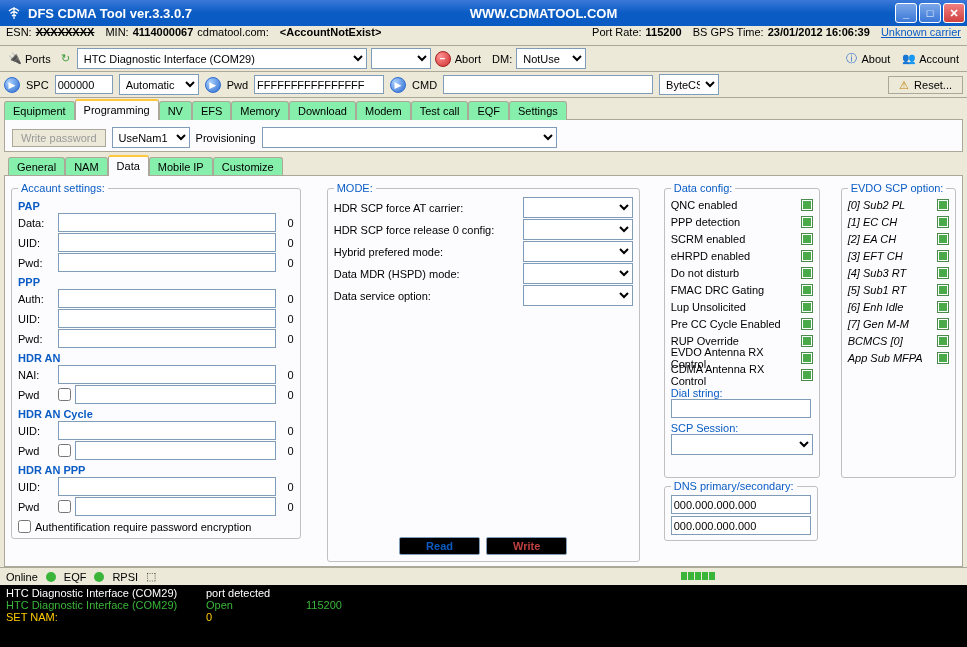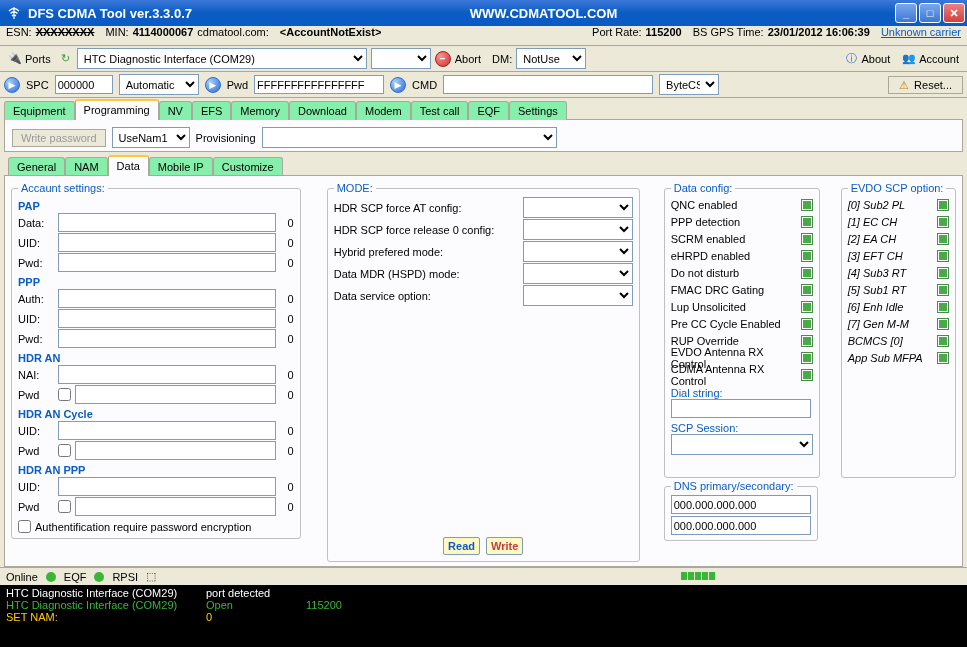--- a/index.html
+++ b/index.html
@@ -40,21 +40,21 @@
 .col4{width:130px}
 .frow{display:flex;align-items:center;margin:1px 0;gap:4px}
 .flabel{width:36px}
 .finput{flex:1;border:1px solid #7f9db9;height:17px;background:#fff}
 .fcount{width:14px;text-align:right}
 .sublegend{color:#0a5cc4;font-weight:bold;margin-top:4px}
 .cfgrow{display:flex;align-items:center;justify-content:space-between;margin:1px 0;height:16px}
 .greencb{width:12px;height:12px;border:1px solid #4a8a4a;background:#fff;display:inline-block;position:relative}
 .greencb::after{content:"";position:absolute;top:1px;left:1px;width:8px;height:8px;background:#4aaa4a}
 .actbtns{display:flex;justify-content:center;gap:6px;margin-top:6px}
-.actbtn{border:1px solid #7f9db9;background:#fef9c3;padding:2px 4px;font-weight:bold;cursor:pointer;border-radius:2px}
+.actbtn{border:1px solid #7f9db9;background:#000000;padding:2px 26px;font-weight:bold;cursor:pointer;border-radius:2px}
 .actbtn.read{color:#0a5cc4}
 .actbtn.write{color:#c04040}
 .bottomstatus{background:#ece9d8;height:18px;border-top:1px solid #aca899;display:flex;align-items:center;padding:0 6px;gap:8px}
 .greendot{width:10px;height:10px;border-radius:50%;background:#3ab53a;display:inline-block}
 .progress{width:80px;height:10px;display:flex;gap:1px;margin-left:auto;margin-right:200px}
 .progress span{width:6px;height:8px;background:#3ab53a;display:inline-block}
 .console{background:#000;color:#fff;font-family:monospace;font-size:11px;padding:2px 6px;height:82px;overflow:hidden}
 .console .row{display:flex}
 .console .c1{width:200px}
 .console .c2{width:100px}
@@ -254,21 +254,21 @@
             <span>Authentification require password encryption</span>
           </div>
       </fieldset>
     </div>
 
     <div class="col2">
       <fieldset style="height:380px;position:relative">
           <legend>MODE:</legend>
         <div id="mode-rows">
             <div class="frow">
-              <span style="width:185px">HDR SCP force AT config:</span>
+              <span style="width:185px">HDR SCP force AT carrier:</span>
               <select style="width:110px"><option></option></select>
             </div>
             <div class="frow">
               <span style="width:185px">HDR SCP force release 0 config:</span>
               <select style="width:110px"><option></option></select>
             </div>
             <div class="frow">
               <span style="width:185px">Hybrid prefered mode:</span>
               <select style="width:110px"><option></option></select>
             </div>

